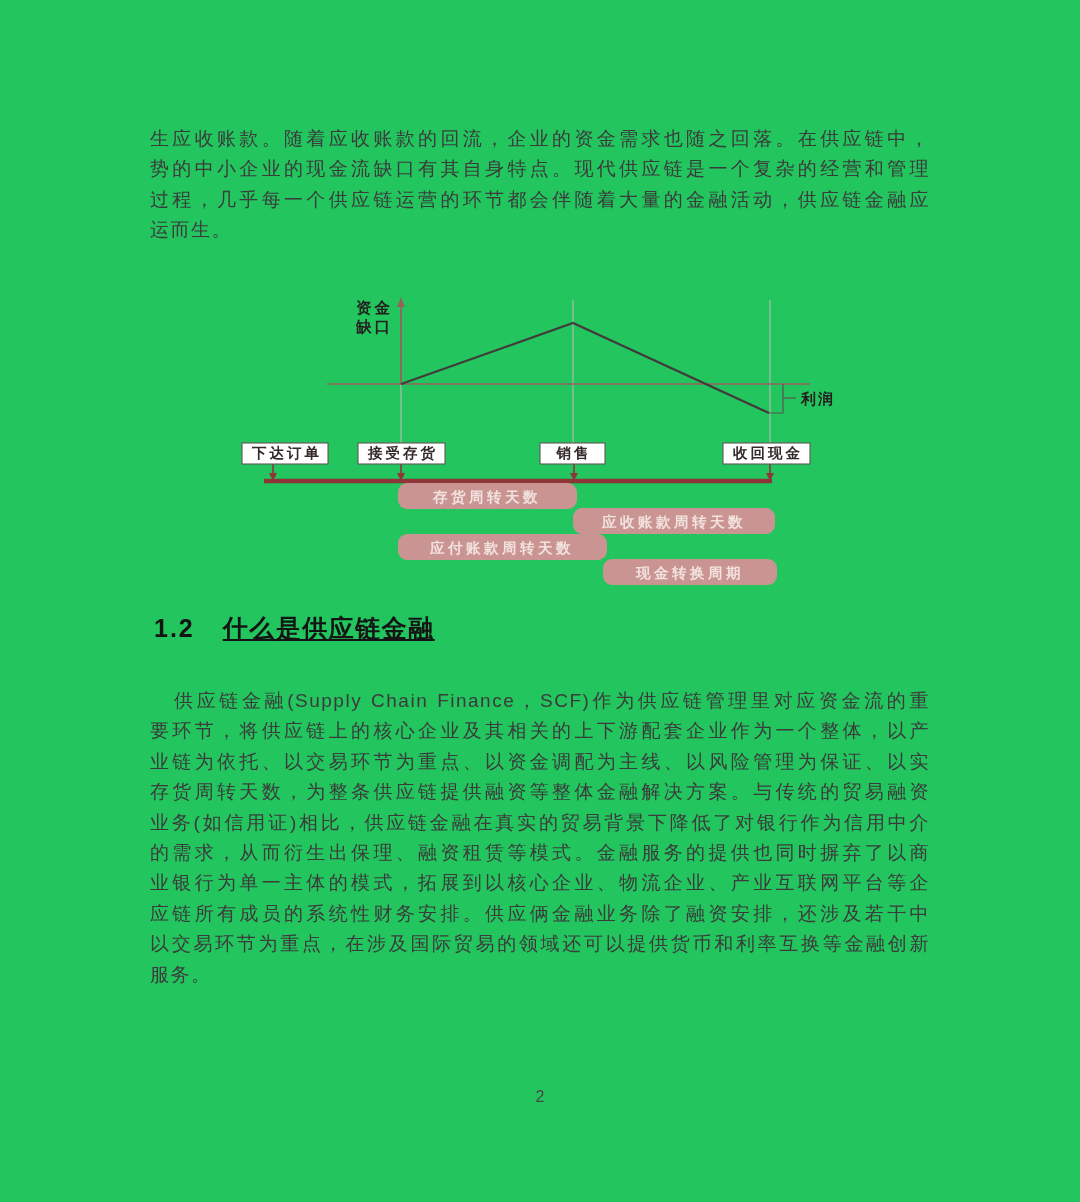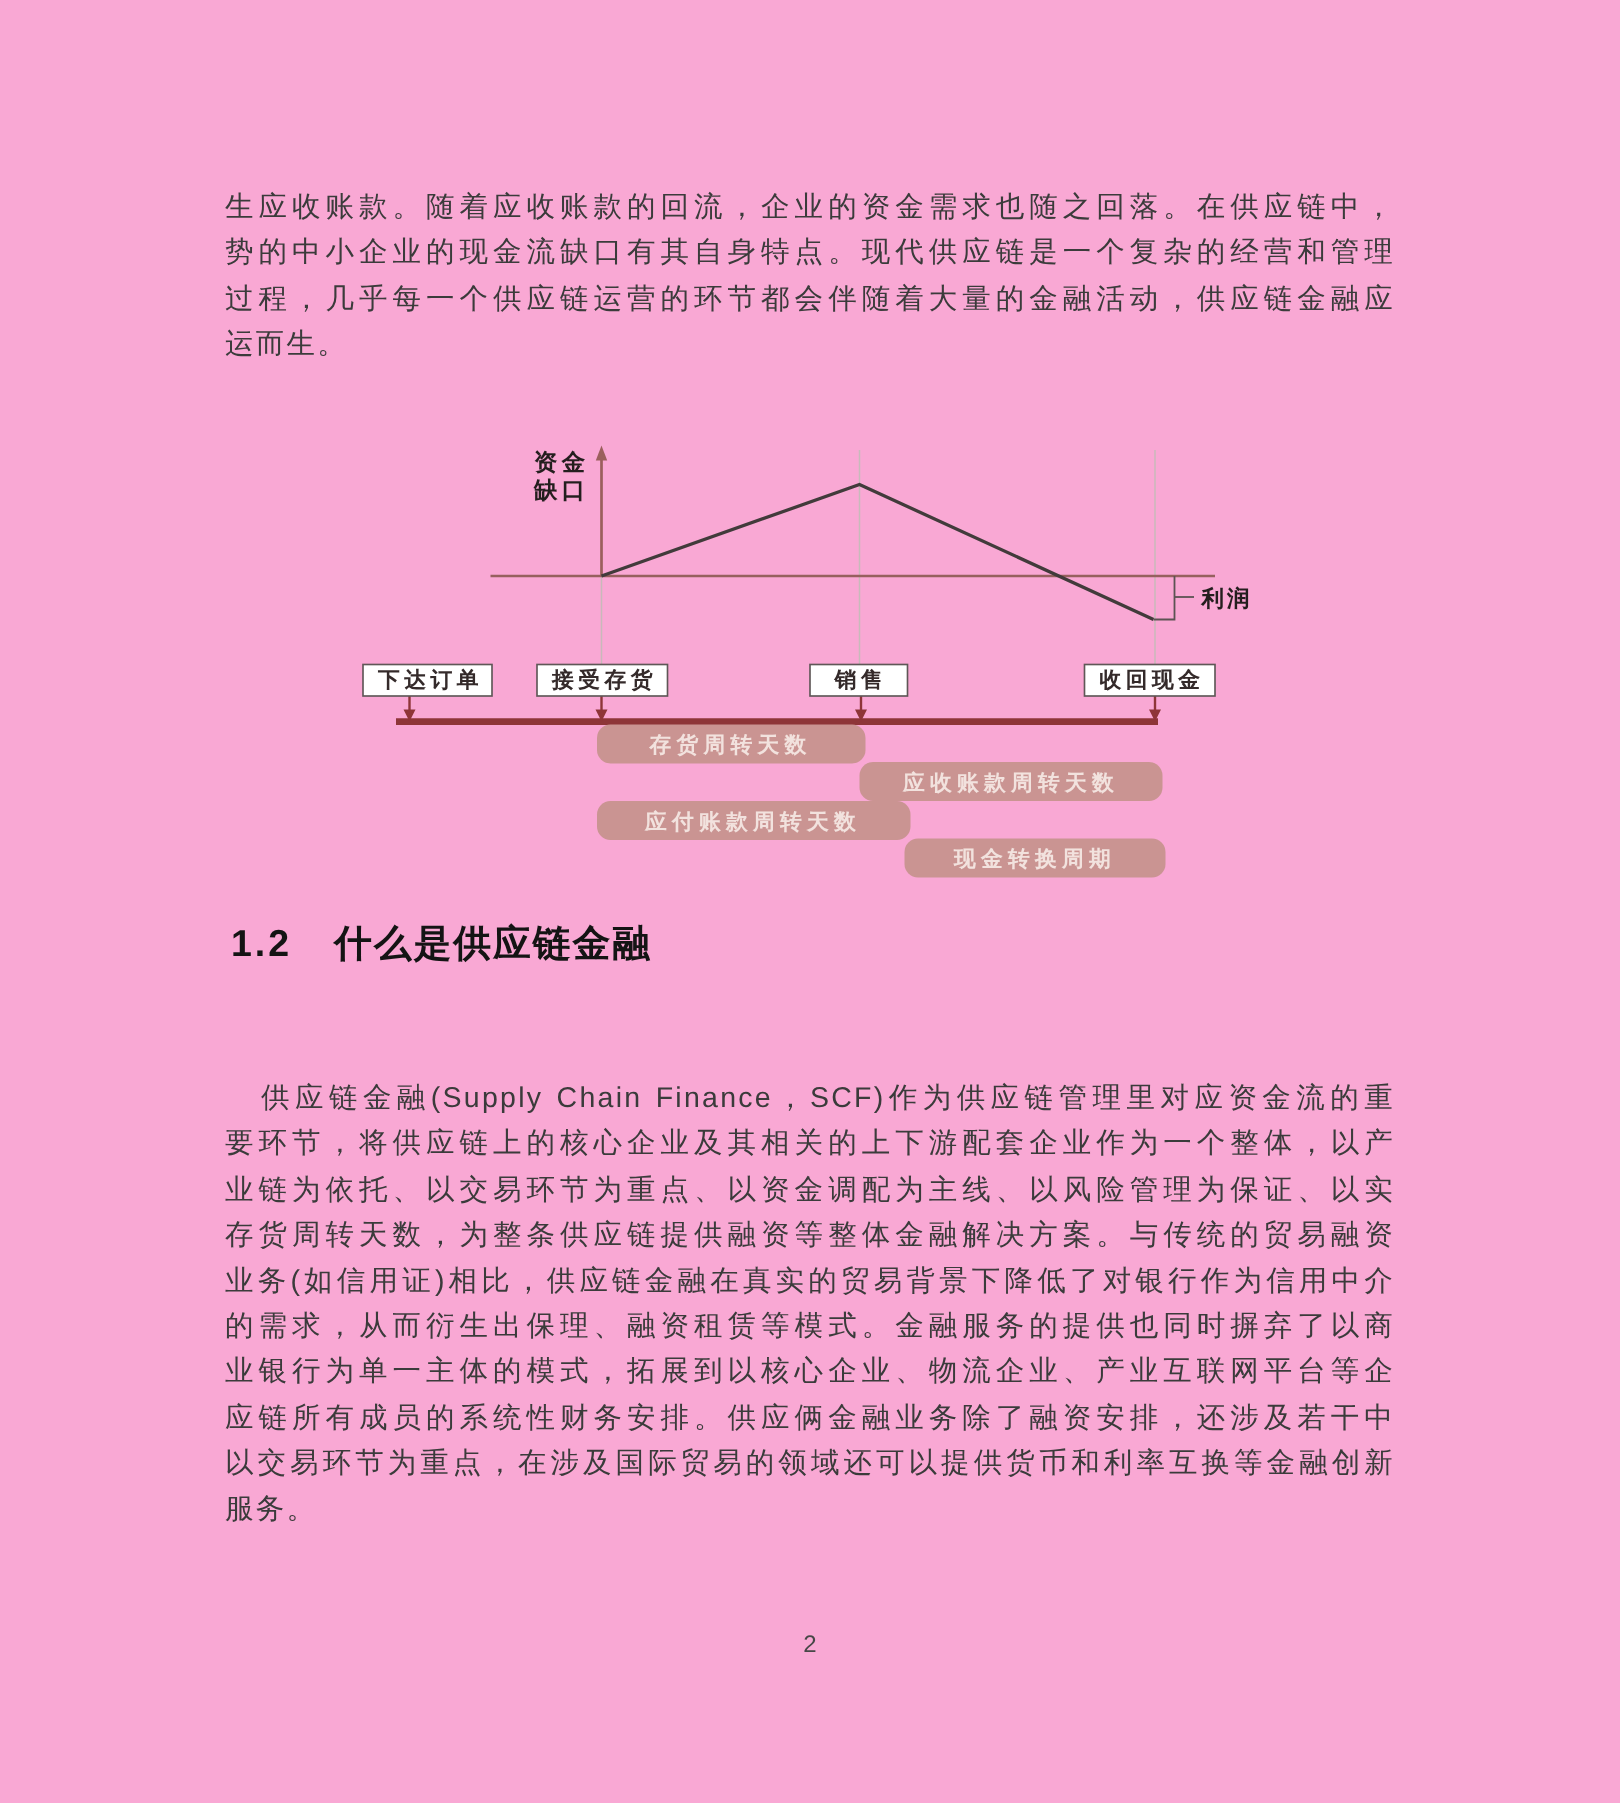--- a/index.html
+++ b/index.html
@@ -1,30 +1,30 @@
 <!DOCTYPE html>
 <html><head>
 <meta charset="utf-8">
 <style>
   html,body { margin:0; padding:0; }
   body {
     width:1080px; height:1202px; background:#ffffff;
     font-family:"Liberation Sans", sans-serif;
     position:relative; overflow:hidden;
   }
-  .page { position:absolute; left:0; top:0; width:1080px; height:1202px; background:#f9a8d4; }
+  .page { position:absolute; left:0; top:0; width:1080px; height:1202px; background:#22c55e; }
 
   .para { position:absolute; left:150px; width:780px; color:#3b3b3b; font-size:19px; line-height:30.4px; }
   .para .line { text-align:justify; text-align-last:justify; letter-spacing:1.5px; }
   .para .line.last { text-align-last:left; }
   .p1 { top:124px; }
   .p2 { top:686px; }
-  .p2 .line.indent { text-indent:24px;margin-top:32px; }
+  .p2 .line.indent { text-indent:24px; }
 
-  .heading { position:absolute; left:154px; top:612px; margin:0; font-size:25px; font-weight:bold; color:#141414; letter-spacing:1.5px; }
+  .heading { position:absolute; left:154px; top:612px; margin:0; font-size:25px; font-weight:bold; color:#141414; letter-spacing:1.5px;text-decoration:underline; }
   .heading .hnum { display:inline-block; margin-right:28px; letter-spacing:2px; }
 
   .pagenum { position:absolute; top:1088px; left:0; width:1080px; text-align:center; font-size:16px; color:#474747; }
 
   svg.diagram { position:absolute; left:230px; top:293px; }
   .guide   { stroke:#c8baba; stroke-width:1; }
   .haxis   { stroke:#96605e; stroke-width:1.6; }
   .vaxis   { stroke:#9b5f5c; stroke-width:1.8; }
   .vaxis-head { fill:#9b5f5c; }
   .curve   { stroke:#423b3b; stroke-width:2.2; fill:none; }

